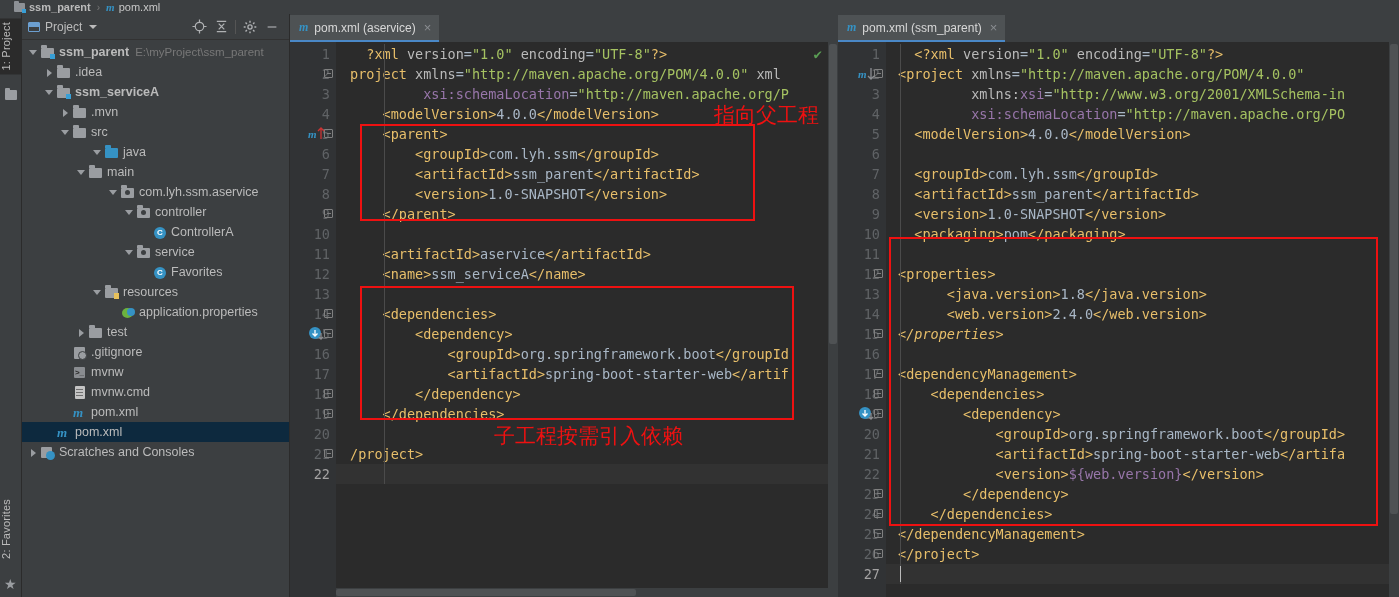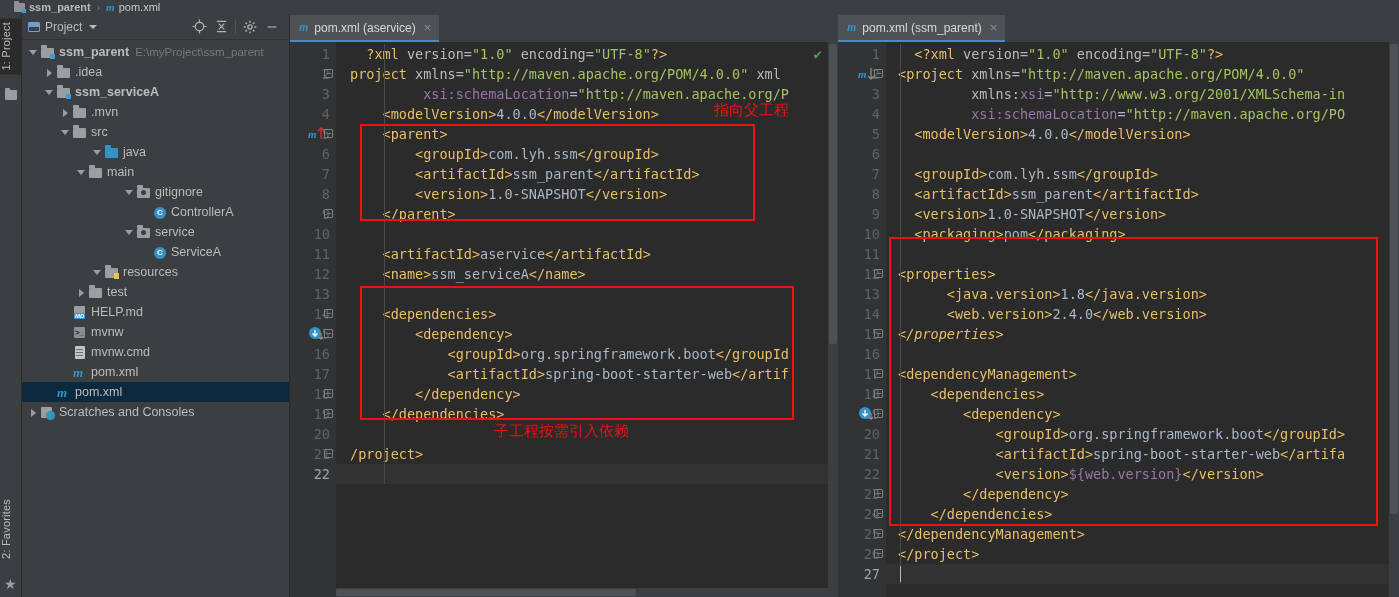--- a/index.html
+++ b/index.html
@@ -160,21 +160,21 @@
   .attr { color:#bababa; }
   .attrv { color:#a5c261; }
   .ns { color:#9876aa; }
   .txt { color:#a9b7c6; }
   .indentguide { position:absolute; width:1px; background:#4b4b4b; }
 
   .checkmark { position:absolute; right:16px; top:4px; color:#5a9e54; font-size:14px; font-weight:bold; }
 
   
   .ann-box { position:absolute; border:2px solid #ee1111; pointer-events:none; }
-  .ann-txt { position:absolute; color:#ee1111; font-family:Liberation Serif, serif; font-size:15px; white-space:nowrap; }
+  .ann-txt { position:absolute; color:#ee1111; font-family:Liberation Serif, serif; font-size:21px; white-space:nowrap; }
 
   
   .vscroll { position:absolute; right:0; top:0; width:10px; height:100%; background:#3c3f41; }
   .vthumb { position:absolute; right:1px; width:8px; background:#4f5254; border-radius:2px; }
   .curs { position:absolute; width:1px; background:#bbbbbb; }
 
   .hscroll-left { position:absolute; left:46px; bottom:0; height:9px; background:#3c3f41; }
   .hthumb-left { position:absolute; left:0; bottom:1px; height:7px; background:#4f5254; border-radius:2px; }
 </style>
 </head>
@@ -288,26 +288,34 @@
         </div>
         <div class="trow">
           <span style="display:inline-block;width:54px"></span>
           <span class="arrow d"></span>
           <span class="ticon">
             <span class="f-plain"></span>
           </span>
           <span class="tlabel">main</span>
         </div>
         <div class="trow">
+          <span style="display:inline-block;width:86px"></span>
+          <span class="arrow d"></span>
+          <span class="ticon">
+            <span class="f-pkg"></span>
+          </span>
+          <span class="tlabel">com.lyh.ssm.aservice</span>
+        </div>
+        <div class="trow">
           <span style="display:inline-block;width:102px"></span>
           <span class="arrow d"></span>
           <span class="ticon">
             <span class="f-pkg"></span>
           </span>
-          <span class="tlabel">gitignore</span>
+          <span class="tlabel">controller</span>
         </div>
         <div class="trow">
           <span style="display:inline-block;width:118px"></span>
           <span class="arrow n"></span>
           <span class="ticon">
             <span class="c-class">C</span>
           </span>
           <span class="tlabel">ControllerA</span>
         </div>
         <div class="trow">
@@ -317,47 +325,53 @@
             <span class="f-pkg"></span>
           </span>
           <span class="tlabel">service</span>
         </div>
         <div class="trow">
           <span style="display:inline-block;width:118px"></span>
           <span class="arrow n"></span>
           <span class="ticon">
             <span class="c-class">C</span>
           </span>
-          <span class="tlabel">ServiceA</span>
+          <span class="tlabel">Favorites</span>
         </div>
         <div class="trow">
           <span style="display:inline-block;width:70px"></span>
           <span class="arrow d"></span>
           <span class="ticon">
             <span class="f-res"></span>
           </span>
           <span class="tlabel">resources</span>
+        </div>
+        <div class="trow">
+          <span style="display:inline-block;width:86px"></span>
+          <span class="arrow n"></span>
+          <span class="ticon">
+            <span class="c-props"></span>
+          </span>
+          <span class="tlabel">application.properties</span>
         </div>
         <div class="trow">
           <span style="display:inline-block;width:54px"></span>
           <span class="arrow r"></span>
           <span class="ticon">
             <span class="f-plain"></span>
           </span>
           <span class="tlabel">test</span>
         </div>
         <div class="trow">
           <span style="display:inline-block;width:38px"></span>
           <span class="arrow n"></span>
           <span class="ticon">
-            <span class="c-md">
-              <i>MD</i>
-            </span>
-          </span>
-          <span class="tlabel">HELP.md</span>
+            <span class="c-git"></span>
+          </span>
+          <span class="tlabel">.gitignore</span>
         </div>
         <div class="trow">
           <span style="display:inline-block;width:38px"></span>
           <span class="arrow n"></span>
           <span class="ticon">
             <span class="c-sh">&gt;_</span>
           </span>
           <span class="tlabel">mvnw</span>
         </div>
         <div class="trow">

